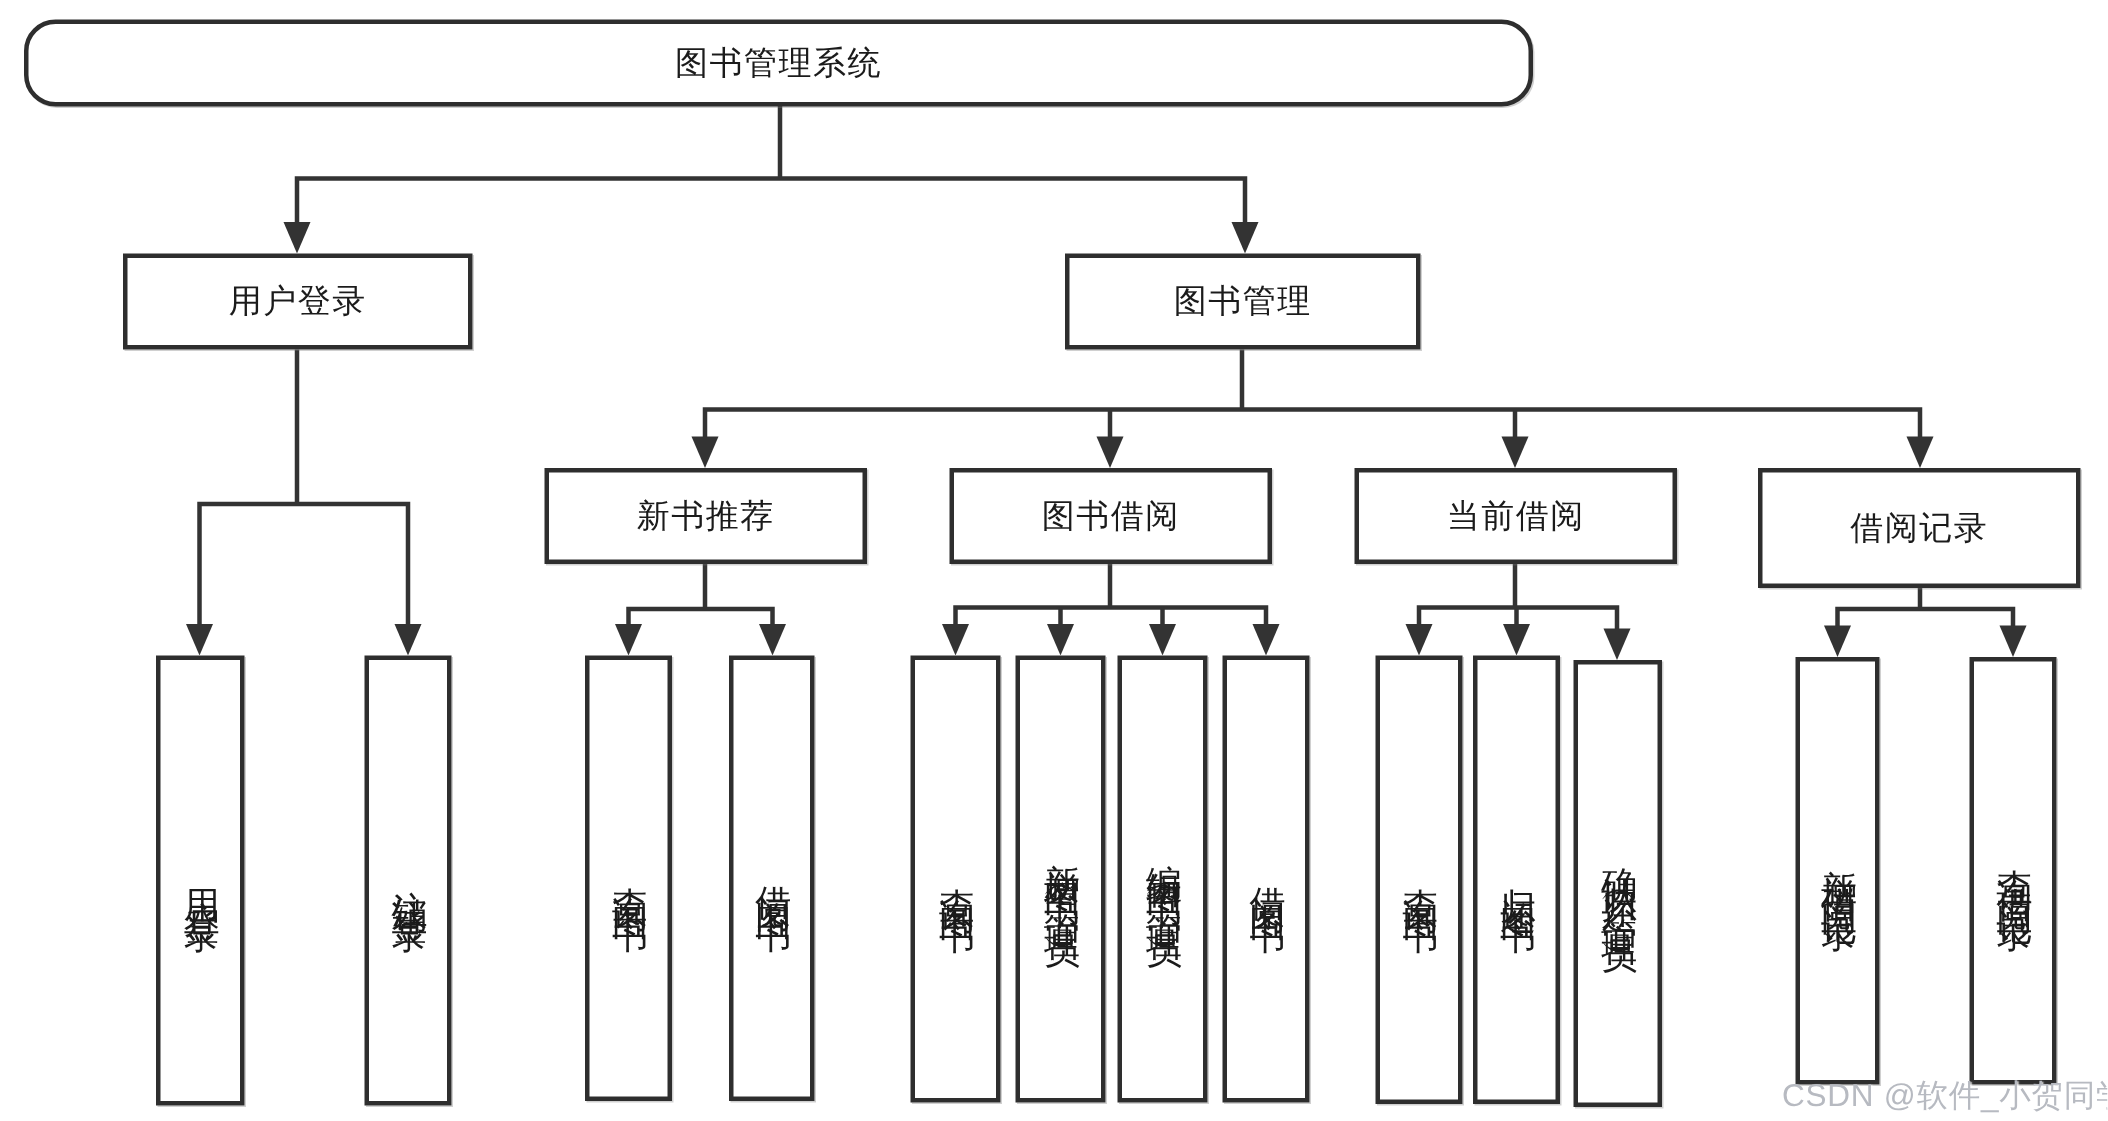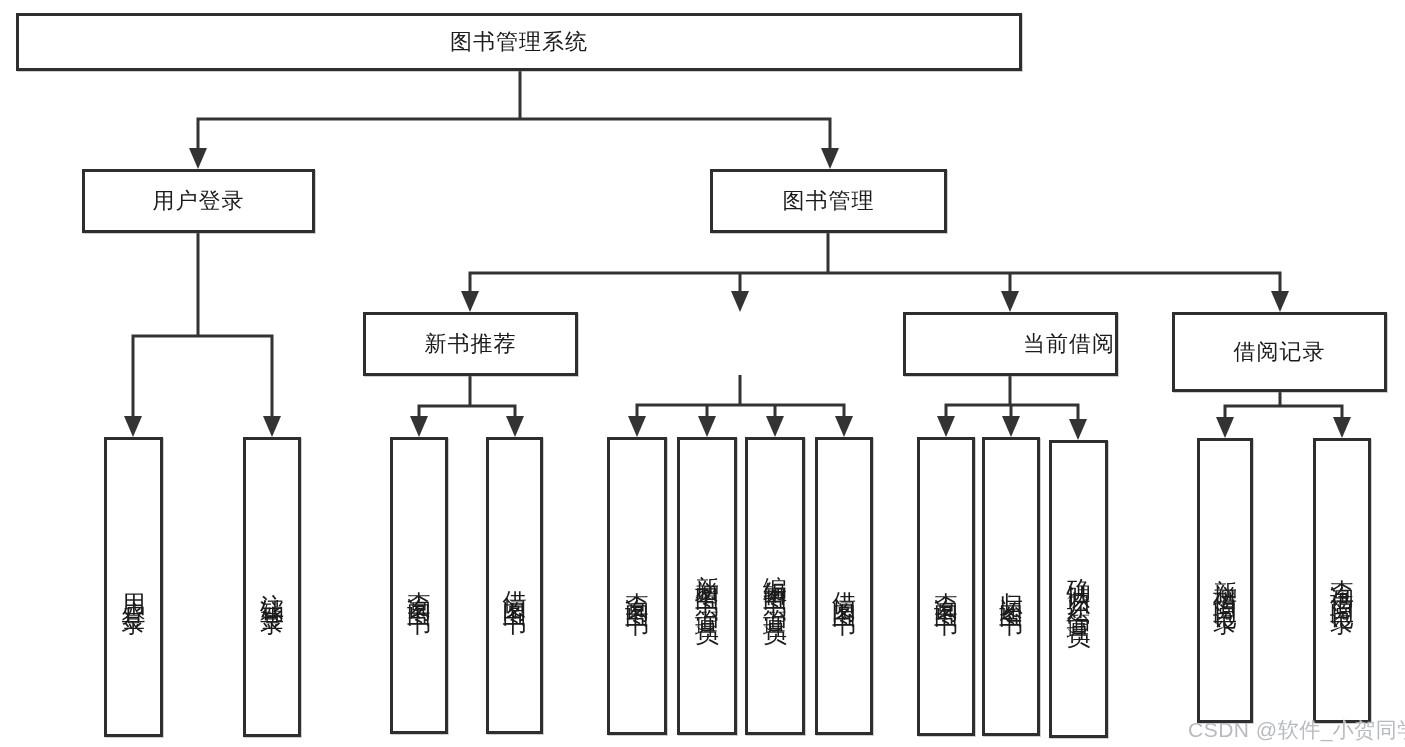--- a/index.html
+++ b/index.html
@@ -94,35 +94,38 @@
       <polygon points="775,437 766,416 784,416"></polygon>
       <polygon points="844,437 835,416 853,416"></polygon>
       <polygon points="946,437 937,416 955,416"></polygon>
       <polygon points="1011,437 1002,416 1020,416"></polygon>
       <polygon points="1078,440 1069,419 1087,419"></polygon>
       <polygon points="1225,438 1216,417 1234,417"></polygon>
       <polygon points="1342,438 1333,417 1351,417"></polygon>
     </g>
   </svg>
 
-  <div class="box hbox" style="left:16px; top:13px; width:1006px; height:58px;">
+  <div class="box hbox" style="left:16px; top:13px; width:1006px; height:58px;border-radius:21px;">
     <span>图书管理系统</span>
   </div>
 
   <div class="box hbox" style="left:82px; top:169px; width:233px; height:64px;">
     <span>用户登录</span>
   </div>
   <div class="box hbox" style="left:710px; top:169px; width:237px; height:64px;">
     <span>图书管理</span>
   </div>
 
   <div class="box hbox" style="left:363px; top:312px; width:215px; height:64px;">
     <span>新书推荐</span>
   </div>
-  <div class="box hbox" style="left:903px; top:312px; width:215px; height:64px;justify-content:flex-end;">
+  <div class="box hbox" style="left:633px; top:312px; width:215px; height:64px;">
+    <span>图书借阅</span>
+  </div>
+  <div class="box hbox" style="left:903px; top:312px; width:215px; height:64px;">
     <span>当前借阅</span>
   </div>
   <div class="box hbox" style="left:1172px; top:312px; width:215px; height:80px;">
     <span>借阅记录</span>
   </div>
 
   <div class="box vbox" style="left:104px; top:437px; width:59px; height:300px;">
     <span>用户登录</span>
   </div>
   <div class="box vbox" style="left:243px; top:437px; width:58px; height:300px;">

